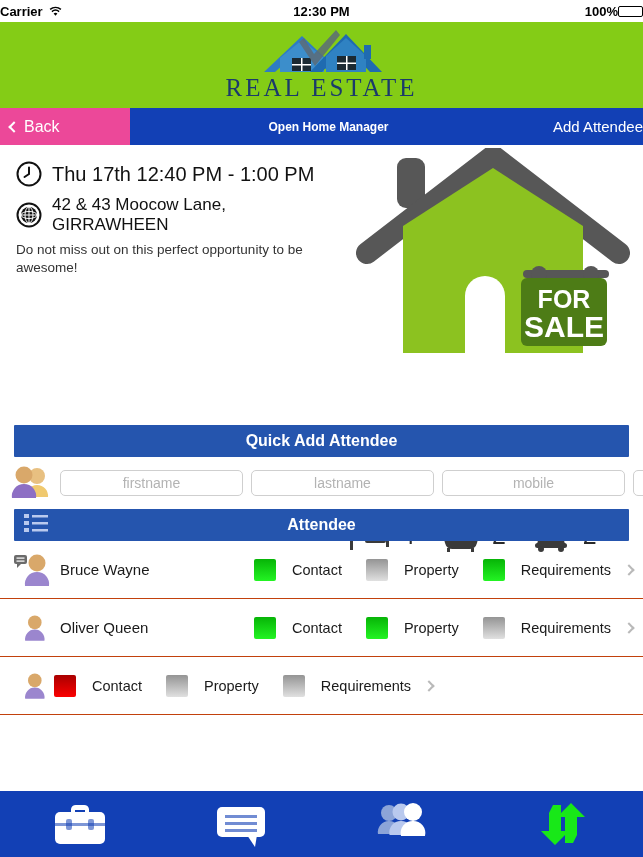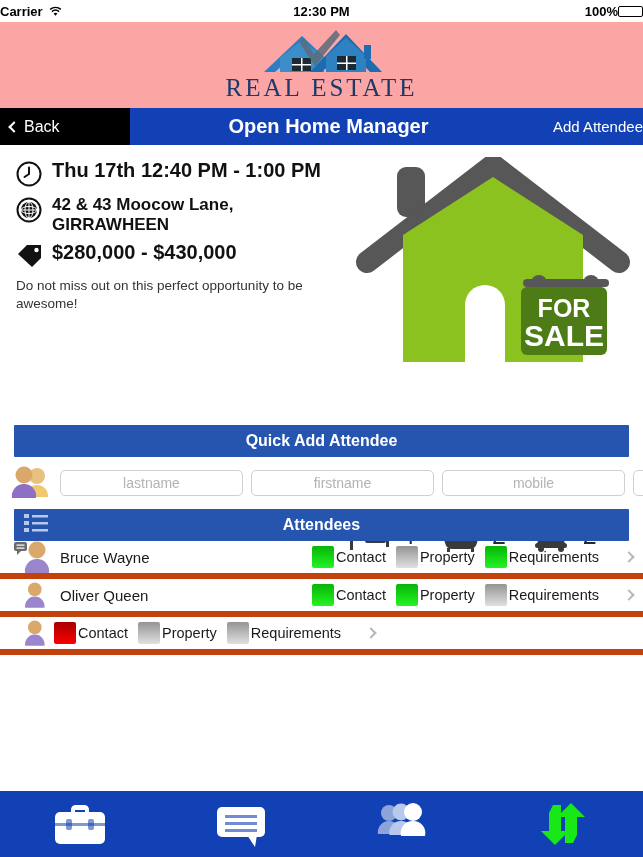--- a/index.html
+++ b/index.html
@@ -21,69 +21,69 @@
   }
   .sb-left { display: flex; align-items: center; gap: 6px; width: 33%; }
   .sb-center { width: 34%; text-align: center; }
   .sb-right { width: 33%; display: flex; align-items: center; justify-content: flex-end; }
   .battery { width: 25px; height: 11px; border: 1px solid #000; border-radius: 2px; position: relative; padding: 1px; }
   .battery::after { content: ""; position: absolute; right: -4px; top: 3px; width: 2px; height: 5px; background: #000; border-radius: 0 1px 1px 0; }
   .battery-fill { height: 100%; background: #000; border-radius: 1px; }
 
   
   .logo-band {
-    flex: 0 0 86px; background: #fca5a5;
+    flex: 0 0 86px; background: #84cc16;
     display: flex; align-items: center; justify-content: center;
   }
   .logo-wrap { display: flex; flex-direction: column; align-items: center; }
   .logo-text {
     font-family: "Liberation Serif", serif;
     font-size: 25px; letter-spacing: 3px; color: #1b3a6b; font-weight: normal;
     margin-top: -2px;
   }
 
   
   .nav-bar {
     flex: 0 0 37px; background: #1240b5;
     display: flex; align-items: center; color: #fff;
     position: relative;
   }
   .nav-back {
     width: 130px; height: 100%;
-    background: #000000;
+    background: #ec4899;
     display: flex; align-items: center; gap: 4px;
     padding-left: 10px; font-size: 16px; cursor: pointer;
   }
   .chev-left {
     display: inline-block; width: 8px; height: 8px;
     border-left: 2.5px solid #fff; border-bottom: 2.5px solid #fff;
     transform: rotate(45deg); margin-right: 2px;
   }
   .nav-title {
     position: absolute; left: 14px; right: 0; text-align: center;
-    font-size: 20px; font-weight: bold; pointer-events: none;
+    font-size: 12px; font-weight: bold; pointer-events: none;
   }
   .nav-action {
     margin-left: auto; font-size: 15px; cursor: pointer; z-index: 2;
   }
 
   
   .detail {
     flex: 0 0 280px; background: #fff; position: relative;
     display: flex;
   }
   .detail-left { width: 355px; padding: 14px 10px 0 14px; }
-  .det-row { display: flex; align-items: flex-start; margin-bottom: 6px; font-weight: bold; }
+  .det-row { display: flex; align-items: center; margin-bottom: 6px; }
   .det-icon { width: 30px; height: 30px; flex: 0 0 30px; margin-right: 8px; display: flex; align-items: center; justify-content: center; }
   .det-text { font-size: 20px; color: #111; }
   .det-text.addr { font-size: 17px; }
   .det-head { font-size: 19px; font-weight: bold; color: #000; margin: 10px 0 9px 2px; }
   .det-desc { font-size: 13.5px; color: #333; line-height: 1.35; margin-left: 2px; max-width: 330px; }
 
-  .detail-right { position: absolute; right: 0; top: 12px; width: 288px; height: 230px; }
+  .detail-right { position: absolute; right: 0; top: 3px; width: 288px; height: 230px; }
 
   
   .features {
     position: absolute; left: 348px; top: 372px;
     display: flex; align-items: center; gap: 6px;
   }
   .feat { display: flex; align-items: center; gap: 9px; margin-right: 16px; }
   .feat-num { font-size: 25px; color: #2a2a2a; }
 
   
@@ -104,27 +104,27 @@
   .qa-input {
     flex: 1 1 0; height: 26px; border: 1px solid #cfcfcf; border-radius: 5px;
     background: #fff; font-size: 14px; color: #adadad; text-align: center;
     font-family: "Liberation Sans", sans-serif;
     outline: none;
   }
   .qa-input::placeholder { color: #b3b3b3; }
 
   
   .attendee-row {
-    height: 38px; display: flex; align-items: center;
-    border-bottom: 6px solid #c2410c; background: #fff;
+    height: 58px; display: flex; align-items: center;
+    border-bottom: 1px solid #c2410c; background: #fff;
     padding: 0 10px 0 14px; cursor: pointer;
   }
   .att-avatar { width: 40px; flex: 0 0 40px; display: flex; align-items: center; position: relative; }
   .att-name { font-size: 15px; color: #1a1a1a; margin-left: 6px; flex: 1 1 auto; }
-  .att-status { display: flex; align-items: center; gap: 2px; margin-right: 16px; }
+  .att-status { display: flex; align-items: center; gap: 16px; margin-right: 4px; }
   .swatch { width: 22px; height: 22px; border-radius: 2px; }
   .sw-green { background: linear-gradient(#07b407, #23f423); }
   .sw-red { background: linear-gradient(#a90000, #fb0000); }
   .sw-gray { background: linear-gradient(#949494, #e0e0e0); }
   .st-label { font-size: 14.5px; color: #1a1a1a; margin-right: 8px; }
   .chev-right {
     display: inline-block; width: 8px; height: 8px;
     border-right: 2px solid #b9b9b9; border-top: 2px solid #b9b9b9;
     transform: rotate(45deg); flex: 0 0 8px; margin-left: 2px;
   }
@@ -220,29 +220,20 @@
               <line x1="13" y1="5" x2="13" y2="21"></line>
               <line x1="5" y1="13" x2="21" y2="13"></line>
               <ellipse cx="13" cy="13" rx="4" ry="8" fill="none"></ellipse>
               <ellipse cx="13" cy="13" rx="8" ry="3.5" fill="none"></ellipse>
             </g>
           </svg>
         </span>
         <span class="det-text addr">42 &amp; 43 Moocow Lane, GIRRAWHEEN</span>
       </div>
 
-      <div class="det-row">
-        <span class="det-icon">
-          <svg width="27" height="26" viewBox="0 0 27 26">
-            <path d="M2 11 L11 2 L25 2 L25 15 L16 24 Z" fill="#111"></path>
-            <circle cx="20.5" cy="7" r="2.2" fill="#fff"></circle>
-          </svg>
-        </span>
-        <span class="det-text">$280,000 - $430,000</span>
-      </div>
 
       <div class="det-desc">Do not miss out on this perfect opportunity to be awesome!</div>
     </div>
 
     <div class="detail-right">
       <svg width="288" height="230" viewBox="0 0 288 230">
 
         <rect x="42" y="10" width="28" height="50" rx="9" fill="#575757"></rect>
 
         <path d="M12 105 L138 8 L264 105" fill="none" stroke="#575757" stroke-width="22" stroke-linecap="round" stroke-linejoin="round"></path>
@@ -308,39 +299,39 @@
     <span style="flex:0 0 42px;display:flex;align-items:center;">
       <svg width="42" height="38" viewBox="0 0 42 38">
 
         <circle cx="27" cy="12" r="8" fill="#e8c081"></circle>
         <path d="M27 21 a11 11 0 0 1 11 12 L16 33 a11 11 0 0 1 11 -12 Z" fill="#f0c96f"></path>
 
         <circle cx="14" cy="11" r="8.5" fill="#d9a86a"></circle>
         <path d="M14 20 a12 12 0 0 1 12 14 L2 34 a12 12 0 0 1 12 -14 Z" fill="#8d6fc4"></path>
       </svg>
     </span>
+    <input class="qa-input" type="text" placeholder="firstname" style="">
     <input class="qa-input" type="text" placeholder="lastname" style="">
-    <input class="qa-input" type="text" placeholder="firstname" style="">
     <input class="qa-input" type="text" placeholder="mobile" style="">
     <input class="qa-input" type="text" placeholder="email" style="">
 
   </div>
 
   <div class="sec-head attendees">
     <span class="list-icon">
       <svg width="30" height="24" viewBox="0 0 30 24">
         <rect x="3" y="3" width="5" height="4" fill="#b9c9ee"></rect>
         <rect x="3" y="10" width="5" height="4" fill="#b9c9ee"></rect>
         <rect x="3" y="17" width="5" height="4" fill="#b9c9ee"></rect>
         <rect x="11" y="4" width="16" height="2.5" fill="#b9c9ee"></rect>
         <rect x="11" y="11" width="16" height="2.5" fill="#b9c9ee"></rect>
         <rect x="11" y="18" width="16" height="2.5" fill="#b9c9ee"></rect>
       </svg>
     </span>
-    <span>Attendees</span>
+    <span>Attendee</span>
   </div>
 
   <div class="attendee-row">
     <span class="att-avatar">
       <svg width="40" height="38" viewBox="0 0 40 38">
         <rect x="0" y="4" width="13" height="9" rx="2" fill="#6b6b6b"></rect>
         <path d="M3 13 L3 17 L7 13 Z" fill="#6b6b6b"></path>
         <rect x="2.5" y="6.5" width="8" height="1.2" fill="#fff"></rect>
         <rect x="2.5" y="9.5" width="8" height="1.2" fill="#fff"></rect>
         <circle cx="23" cy="12" r="8.5" fill="#d9a86a"></circle>

